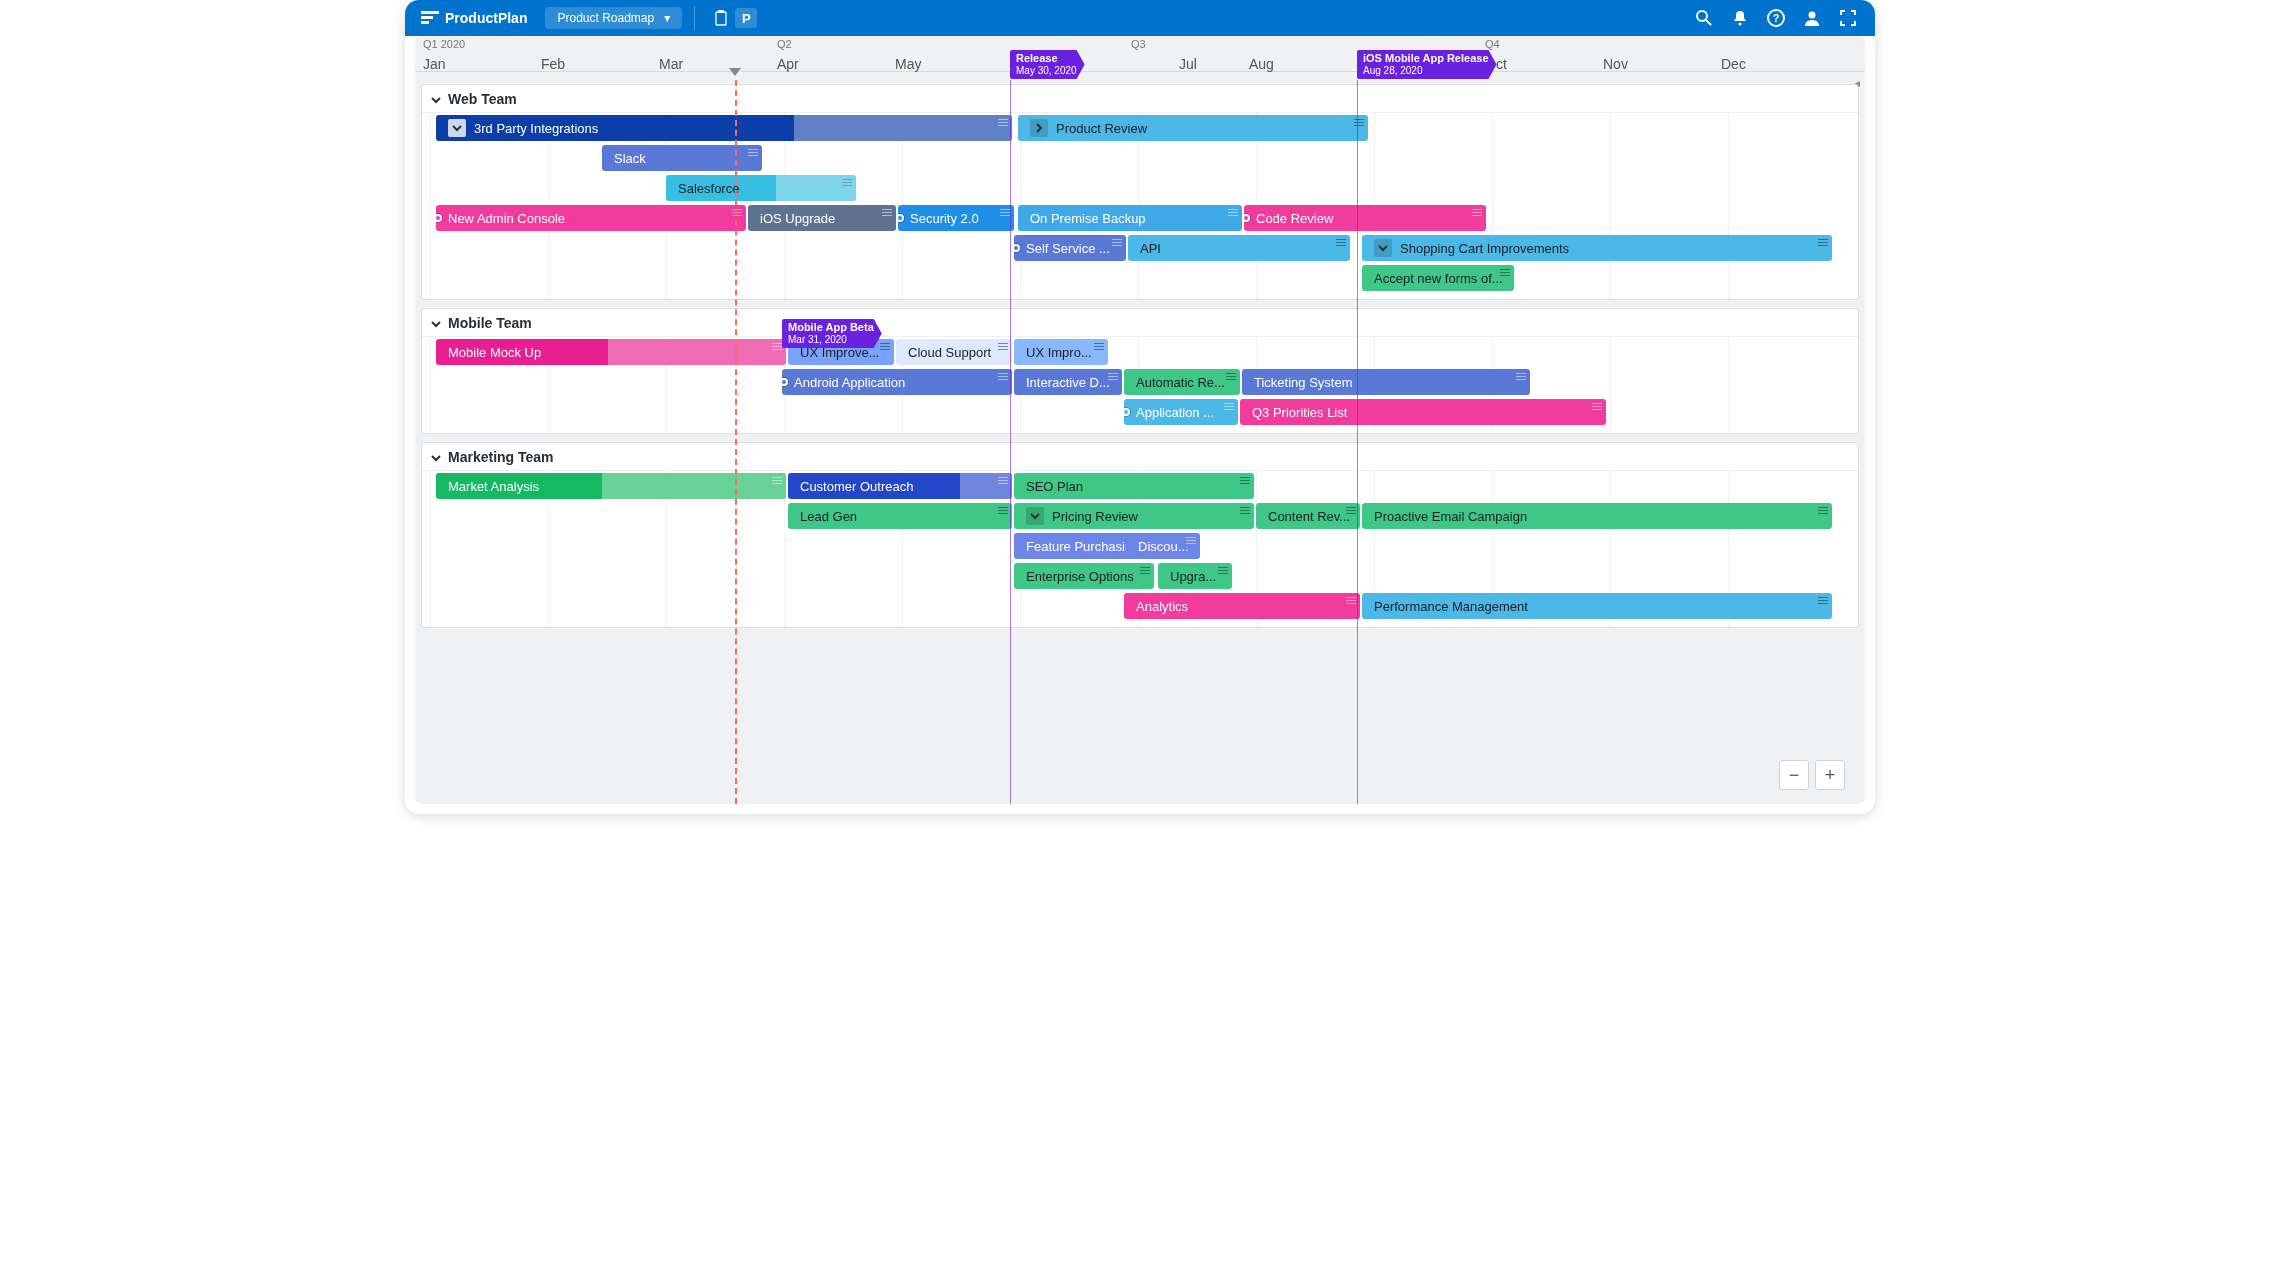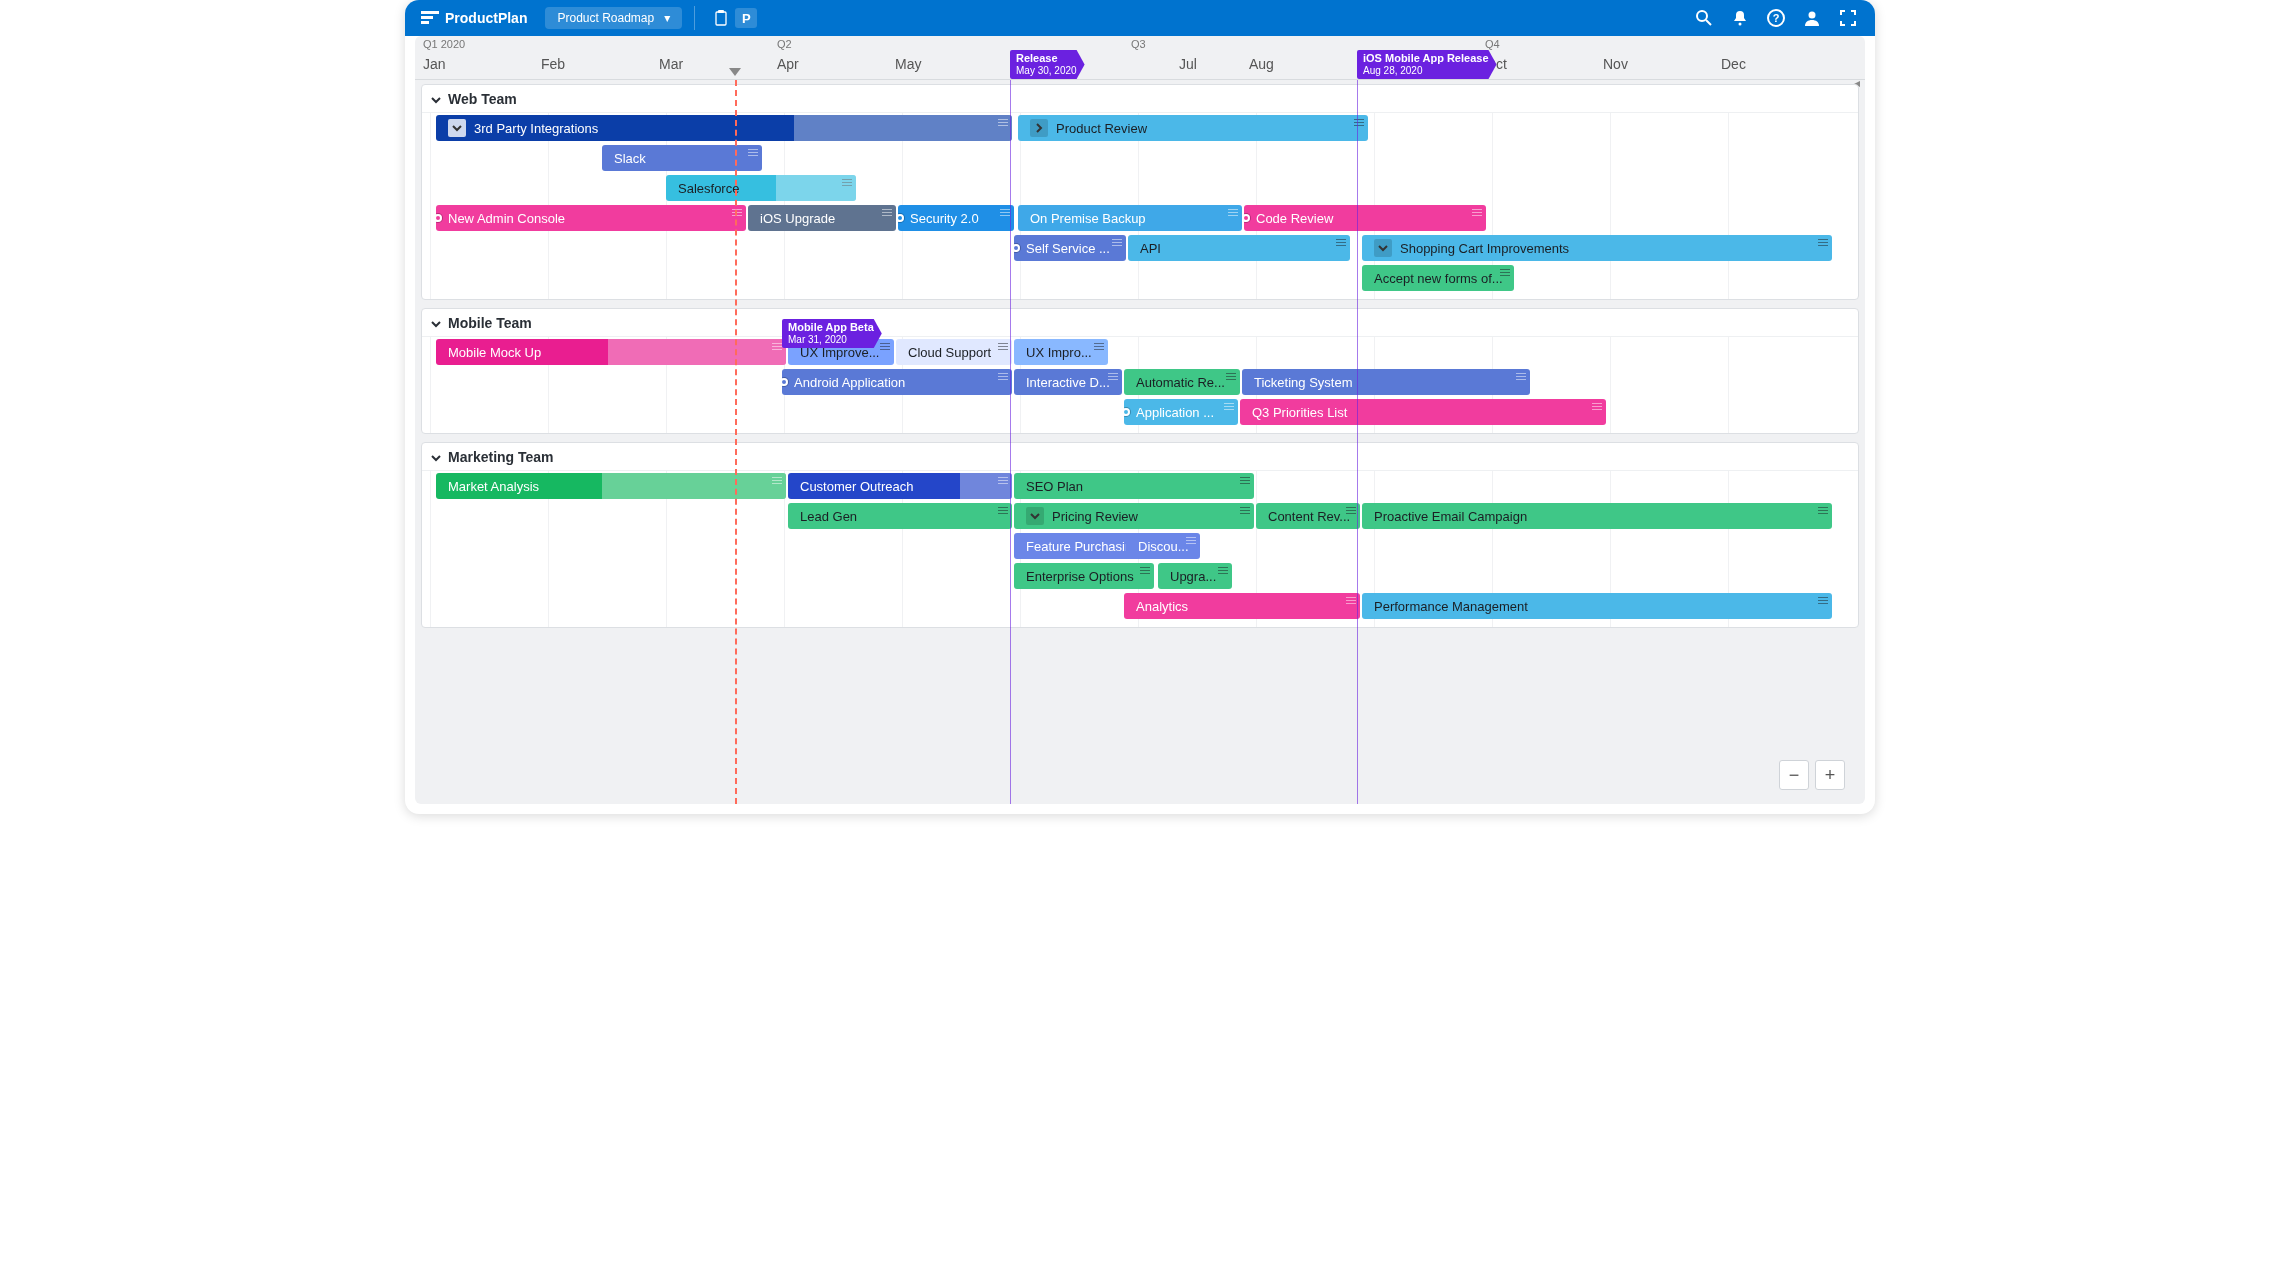--- a/index.html
+++ b/index.html
@@ -10,21 +10,21 @@
 .brand-icon { width: 18px; height: 14px; display: inline-block; }
 .brand-icon svg { display:block; }
 .roadmap-select { margin-left: 10px; background: rgba(255,255,255,.18); border-radius: 4px; padding: 4px 12px; display: flex; align-items: center; gap: 10px; cursor: pointer; font-size: 12px; }
 .sep { width: 1px; height: 24px; background: rgba(255,255,255,.3); margin: 0 12px; }
 .top-btn { width: 28px; height: 28px; border-radius: 3px; display:flex; align-items:center; justify-content:center; cursor:pointer; font-size: 13px; }
 .top-btn.p { background: rgba(255,255,255,.18); font-weight:700; width:22px; height:20px; border-radius:3px; }
 .top-right { margin-left: auto; display: flex; align-items: center; gap: 18px; padding-right: 10px; }
 .top-right .icon { width: 18px; height: 18px; cursor: pointer; }
 
 .canvas { position: absolute; top: 36px; left: 10px; right: 10px; bottom: 10px; background: #f0f1f3; border-radius: 6px; overflow: hidden; }
-.timeline-header { height: 44px; position: relative; border-bottom: 1px solid #d8dbde; font-size: 12px; color: #6b7280; }
+.timeline-header { height: 36px; position: relative; border-bottom: 1px solid #d8dbde; font-size: 12px; color: #6b7280; }
 .quarter-label { position: absolute; top: 2px; font-size: 11px; color: #777; }
 .month-label { position: absolute; top: 20px; font-size: 14px; color: #555; }
 .today-marker { position:absolute; top:32px; width:0;height:0; border-left:6px solid transparent; border-right:6px solid transparent; border-top:8px solid #888; }
 .today-line { position:absolute; top:44px; bottom:0; width:0; border-left:2px dashed #ff6b5b; z-index:5; pointer-events:none; }
 .milestone { position:absolute; top:14px; background:#6b21e0; color:#fff; font-size:11px; padding:2px 8px 2px 6px; line-height:12px; border-radius:2px; clip-path: polygon(0 0, calc(100% - 8px) 0, 100% 50%, calc(100% - 8px) 100%, 0 100%); z-index:6; }
 .milestone .mt { font-weight:600; display:block; font-size:11px;}
 .milestone .md { font-size:10px; }
 .milestone-line { position:absolute; top:44px; bottom:0; width:1px; background:#6b21e0; opacity:.6; z-index:4; pointer-events:none; }
 
 .lanes { position:absolute; top:44px; left:0; right:0; bottom:0; overflow:hidden; }

